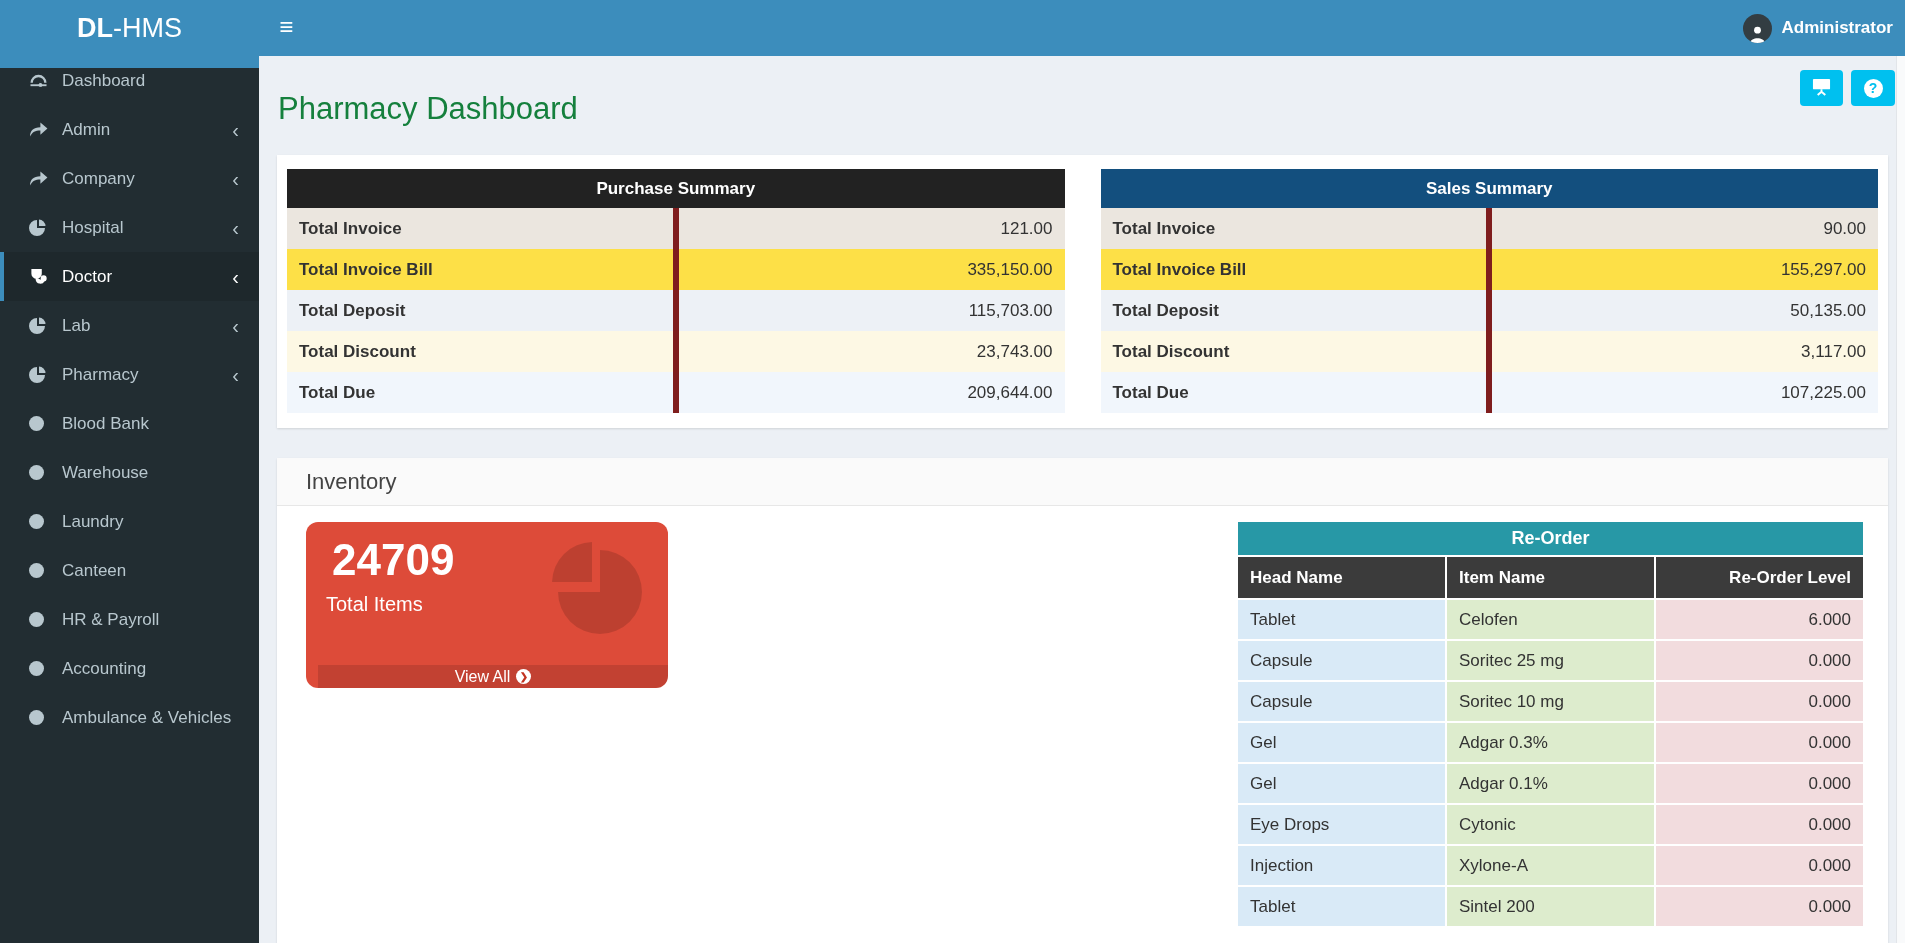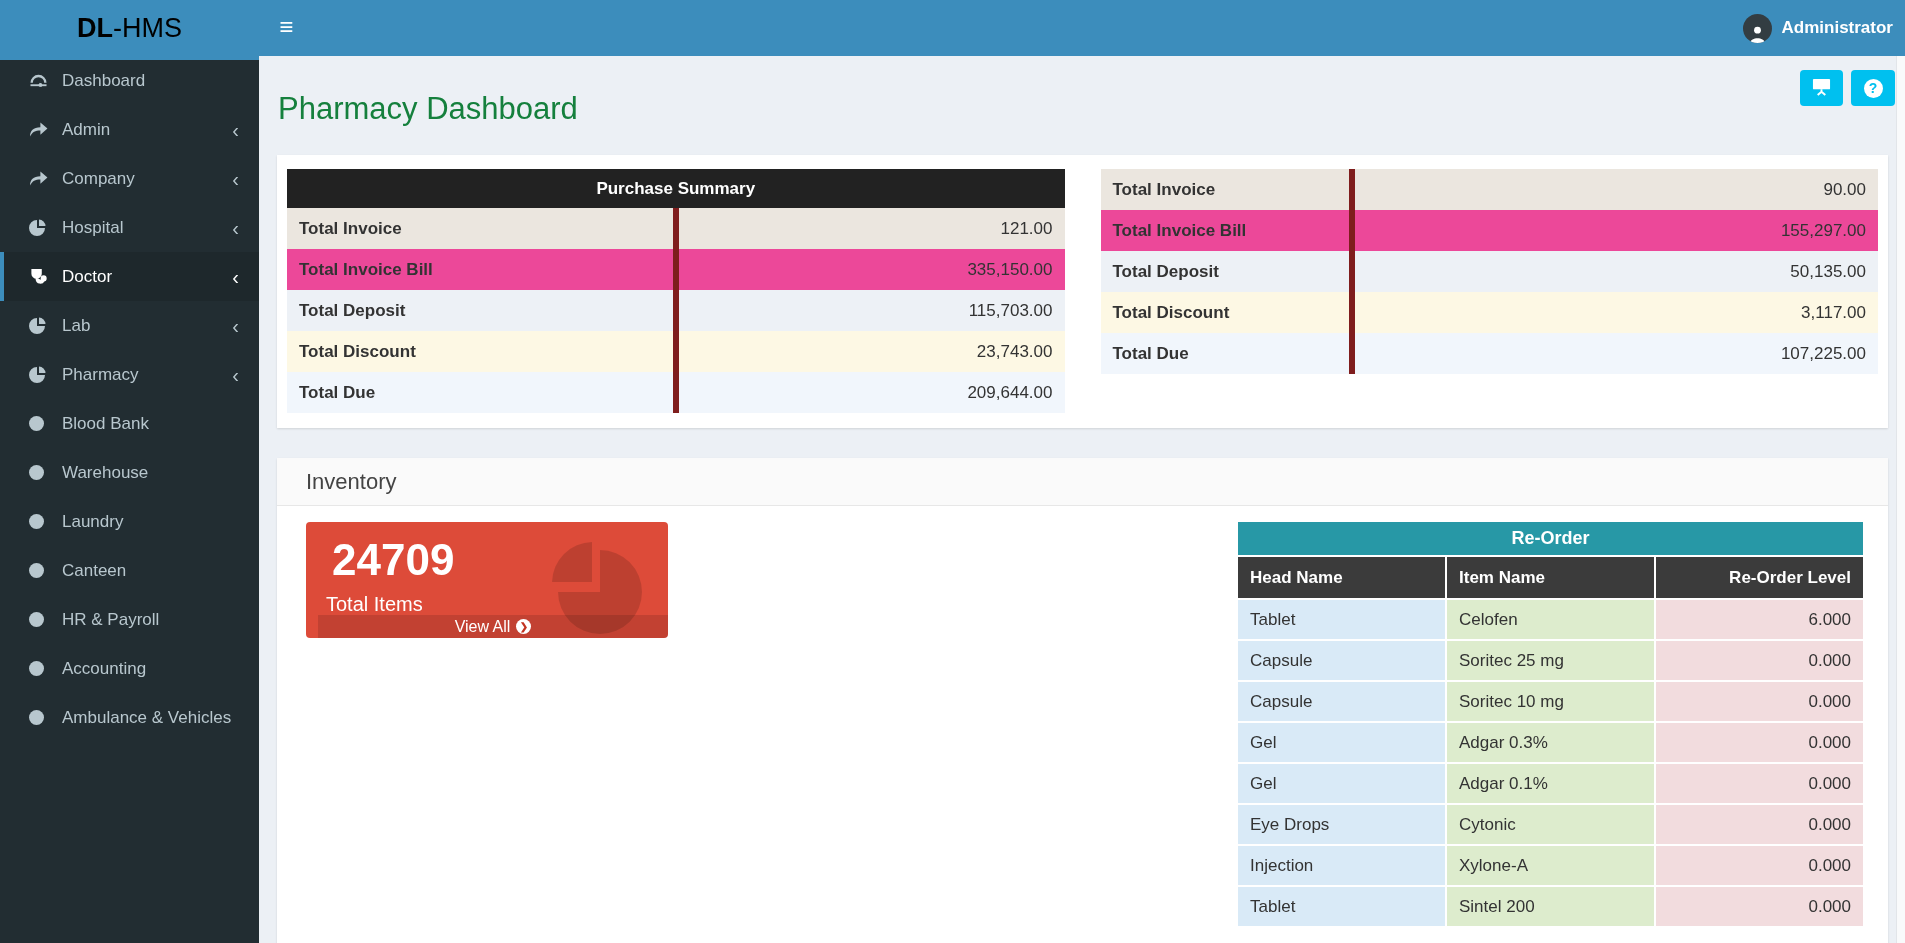--- a/index.html
+++ b/index.html
@@ -9,22 +9,22 @@
     background: #ecf0f5;
     position: relative;
   }
 
   
   .navbar {
     position: absolute; top: 0; left: 0; width: 1905px; height: 56px;
     background: #3c8dbc; z-index: 20;
   }
   .brand {
-    position: absolute; left: 0; top: 0; width: 259px; height: 60px;
-    text-align: center; line-height: 56px; color: #000000; font-size: 27px;
+    position: absolute; left: 0; top: 0; width: 259px; height: 68px;
+    text-align: center; line-height: 56px; color: #ffffff; font-size: 27px;
     background: #3c8dbc;
   }
   .brand b { font-weight: 700; }
   .brand span.rest { font-weight: 300; }
   .hamburger {
     position: absolute; left: 259px; top: 0; width: 55px; height: 56px;
     color: #fff; font-size: 24px; line-height: 54px; text-align: center;
     cursor: pointer;
   }
   .user-box {
@@ -95,35 +95,35 @@
     height: 39px; color: #fff; font-weight: 700; font-size: 17px; text-align: center;
   }
   .purchase th.tbl-title { background: #222222; }
   .sales th.tbl-title { background: #134f7e; }
   table.summary td { height: 41px; padding: 0 12px; color: #333; }
   table.summary td.lbl { font-weight: 700; }
   table.summary td.val { text-align: right; border-left: 6px solid #7f1d1d; }
   .purchase td.lbl { width: 50%; }
   .sales td.lbl { width: 32.3%; }
   tr.r0 td { background: #ebe6df; }
-  tr.r1 td { background: #ec4899; }
+  tr.r1 td { background: #fde047; }
   tr.r2 td { background: #edf1f6; }
   tr.r3 td { background: #fdf8e4; }
   tr.r4 td { background: #f1f6fc; }
 
   
   .inventory-panel { top: 402px; height: 486px; }
   .inv-header {
     height: 48px; line-height: 47px; padding-left: 29px; font-size: 22px; color: #444;
     background: #fafafa; border-bottom: 1px solid #e7e7e7;
   }
 
   .tile {
-    position: absolute; left: 29px; top: 64px; width: 362px; height: 116px;
-    background: #dd4b39; color: #fff; border-radius: 4px; overflow: hidden; cursor: pointer;
+    position: absolute; left: 29px; top: 64px; width: 362px; height: 166px;
+    background: #dd4b39; color: #fff; border-radius: 12px; overflow: hidden; cursor: pointer;
   }
   .tile-number { padding: 14px 0 0 26px; font-size: 44px; font-weight: 700; line-height: 48px; }
   .tile-label { padding-left: 20px; font-size: 20px; margin-top: 9px; }
   .tile-pie { position: absolute; right: 22px; top: 16px; }
   .tile-footer {
     position: absolute; left: 12px; right: 0; bottom: 0; height: 23px;
     background: rgba(0,0,0,0.12); text-align: center; font-size: 16px; line-height: 23px;
     display: flex; align-items: center; justify-content: center; gap: 6px;
   }
   .arrow-disc {
@@ -324,20 +324,23 @@
           <tr class="r4">
             <td class="lbl">Total Due</td>
             <td class="val">209,644.00</td>
           </tr>
         </tbody>
           </table>
       </div>
       <div>
         <table class="summary sales">
           <tbody>
+              <tr>
+                <th class="tbl-title" colspan="2">Sales Summary</th>
+              </tr>
           <tr class="r0">
             <td class="lbl">Total Invoice</td>
             <td class="val">90.00</td>
           </tr>
           <tr class="r1">
             <td class="lbl">Total Invoice Bill</td>
             <td class="val">155,297.00</td>
           </tr>
           <tr class="r2">
             <td class="lbl">Total Deposit</td>

